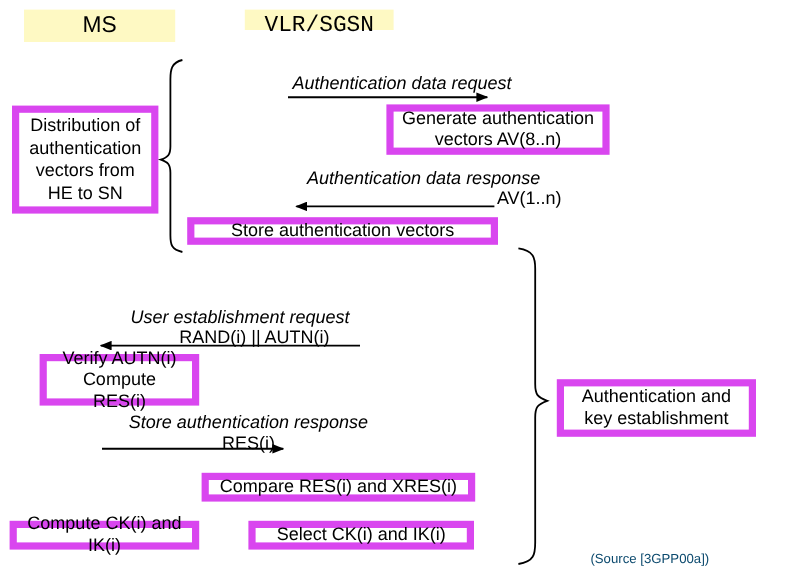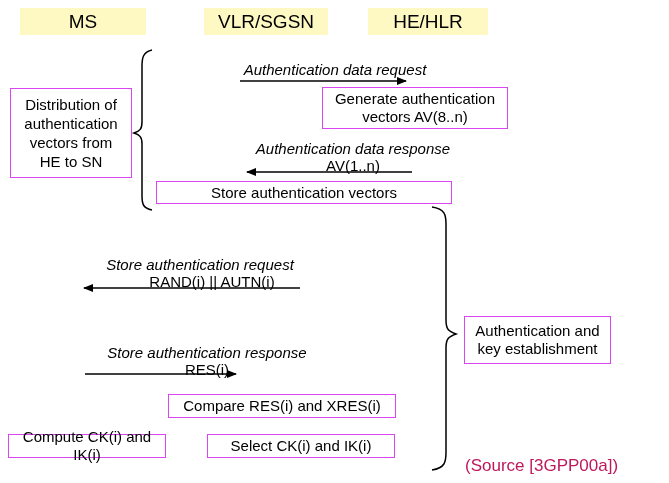--- a/index.html
+++ b/index.html
@@ -19,21 +19,21 @@
     text-align:center;
     font-size:19px;
     line-height:27px;
     color:#000;
     white-space:nowrap;
   }
 
   
   .box{
     position:absolute;
-    border:1px solid #d946ef;
+    border:6px solid #d946ef;
     background:#ffffff;
     box-sizing:border-box;
     text-align:center;
     font-size:15px;
     line-height:18px;
     color:#000;
     display:flex;
     align-items:center;
     justify-content:center;
     padding:2px 6px;
@@ -46,70 +46,72 @@
     font-size:15px;
     line-height:17px;
     white-space:nowrap;
     color:#000;
   }
   .lbl.italic{font-style:italic;}
   .lbl.center{text-align:center;}
 
   .srcnote{
     position:absolute;
-    font-size:17px;
+    font-size:11px;
     line-height:20px;
     white-space:nowrap;
-    color:#be185d;
+    color:#0c4a6e;
+    margin-left:27px;
   }
 
   svg.overlay{
     position:absolute;left:0;top:0;
     width:669px;height:483px;
     pointer-events:none;
   }
 </style>
 </head>
 <body>
 
 <div id="stage">
 
   <div class="chip" style="left:20px;top:8px;width:126px;height:27px;">MS</div>
 
-  <div class="chip" style="left:204px;top:8px;width:124px;height:27px;">VLR/SGSN</div>
+  <div class="chip" style="left:204px;top:8px;width:124px;height:17px;font-family:Liberation Mono, monospace;">VLR/SGSN</div>
 
-  <div class="chip" style="left:368px;top:8px;width:120px;height:27px;">HE/HLR</div>
 
   <div class="box" style="left:10px;top:88px;width:122px;height:90px;line-height:19px;">Distribution of
 authentication
 vectors from
 HE to SN</div>
 
-  <div class="box" style="left:464px;top:316px;width:147px;height:48px;">Authentication and
+  <div class="box" style="left:464px;top:316px;width:166px;height:48px;">Authentication and
 key establishment</div>
 
   <div class="box" style="left:322px;top:87px;width:186px;height:42px;">Generate authentication
 vectors AV(8..n)</div>
 
-  <div class="box" style="left:156px;top:181px;width:296px;height:23px;text-align:center;">Store authentication vectors</div>
+  <div class="box" style="left:156px;top:181px;width:259px;height:23px;text-align:center;">Store authentication vectors</div>
 
 
+  <div class="box" style="left:33px;top:295px;width:133px;height:43px;">Verify AUTN(i)
+Compute RES(i)</div>
 
   <div class="box" style="left:168px;top:394px;width:228px;height:24px;">Compare RES(i) and XRES(i)</div>
 
   <div class="box" style="left:8px;top:434px;width:158px;height:24px;">Compute CK(i) and IK(i)</div>
 
   <div class="box" style="left:207px;top:434px;width:188px;height:24px;">Select CK(i) and IK(i)</div>
 
   <div class="lbl italic center" style="left:230px;top:61px;width:210px;">Authentication data request</div>
 
   <div class="lbl italic center" style="left:238px;top:140px;width:230px;">Authentication data response</div>
-  <div class="lbl center" style="left:238px;top:157px;width:230px;">AV(1..n)</div>
+  <div class="lbl center" style="left:238px;top:157px;width:230px;text-align:right;">AV(1..n)</div>
 
-  <div class="lbl italic center" style="left:90px;top:256px;width:220px;">Store authentication request</div>
+  <div class="lbl italic center" style="left:90px;top:256px;width:220px;">User establishment request</div>
   <div class="lbl center" style="left:102px;top:273px;width:220px;">RAND(i) || AUTN(i)</div>
 
   <div class="lbl italic center" style="left:92px;top:344px;width:230px;">Store authentication response</div>
   <div class="lbl center" style="left:92px;top:361px;width:230px;">RES(i)</div>
 
   <div class="srcnote" style="left:465px;top:456px;">(Source [3GPP00a])</div>
 
   <svg class="overlay" viewBox="0 0 669 483">
     <defs>
       <marker id="arrowR" markerWidth="10" markerHeight="8" refX="9" refY="4" orient="auto" markerUnits="userSpaceOnUse">

